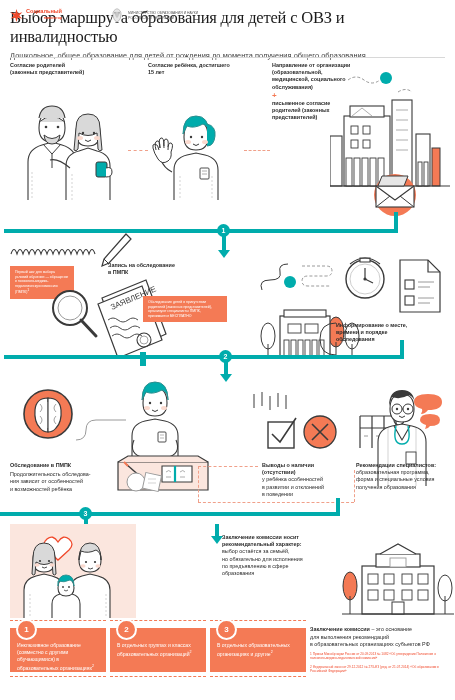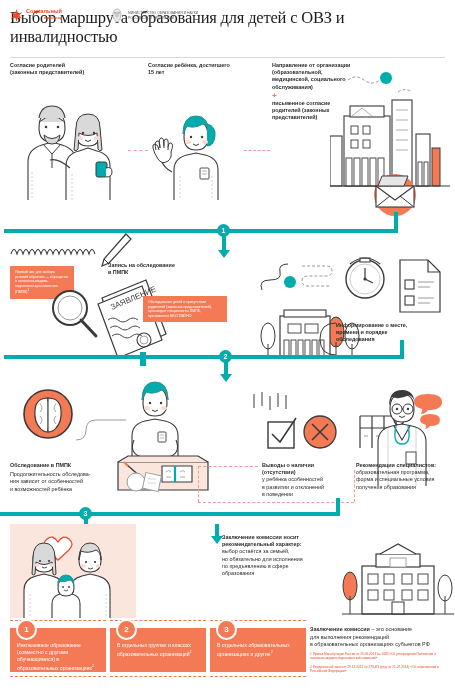--- a/index.html
+++ b/index.html
@@ -76,20 +76,21 @@
   
   .ill{position:absolute;}
 </style>
 </head>
 <body>
 
 <div class="page">
 
   <div class="header">
     <div class="title">Выбор маршрута образования для детей с ОВЗ и инвалидностью</div>
+    <div class="subtitle">Дошкольное, общее образование для детей от рождения до момента получения общего образования</div>
   </div>
   <div class="rule abs" style="left:10px;top:52px;width:435px;"></div>
 
   <div class="abs cap" style="left:10px;top:62px;width:120px;">
     <span class="b">Согласие родителей</span>
     <span class="b">(законных представителей)</span>
   </div>
 
   <div class="abs cap" style="left:148px;top:62px;width:110px;">
     <span class="b">Согласие ребёнка, достигшего</span>

